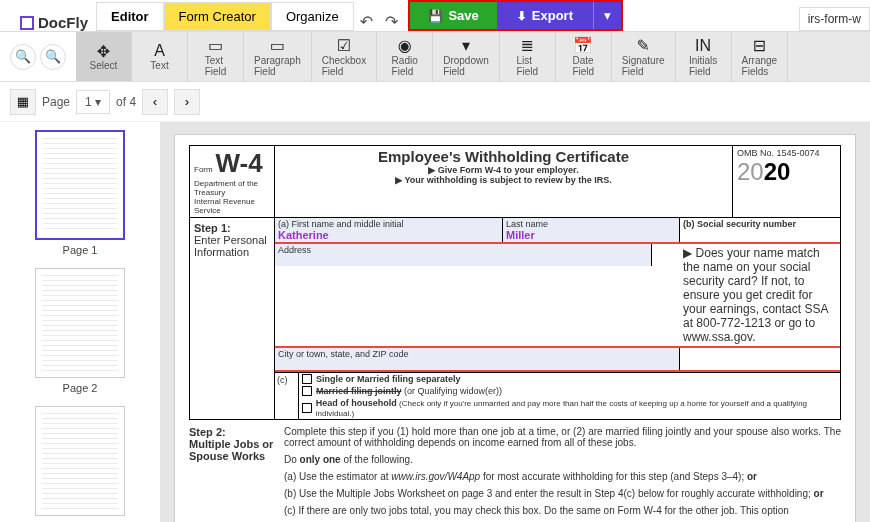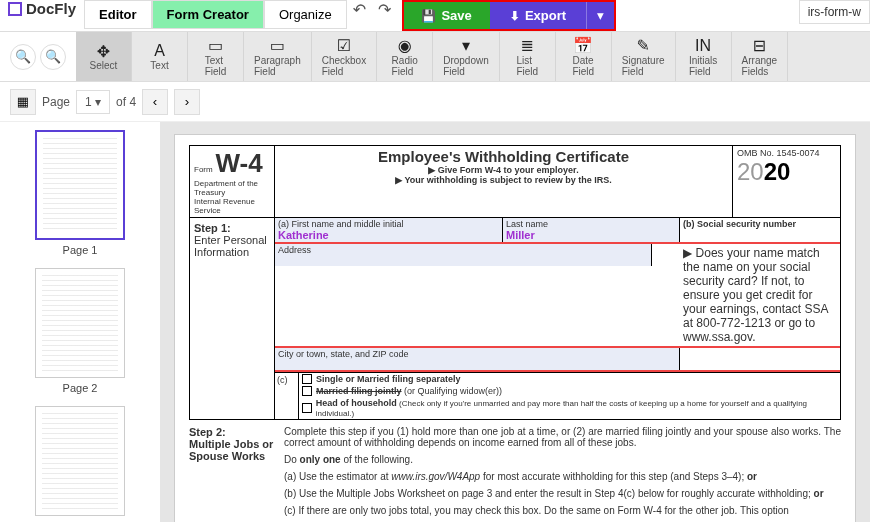--- a/index.html
+++ b/index.html
@@ -1,21 +1,21 @@
 <!DOCTYPE html>
 <html><head>
 <meta charset="utf-8">
 <style>
 * { box-sizing: border-box; margin: 0; padding: 0; }
 body { font-family: Arial, sans-serif; font-size: 12px; color: #333; background: #fff; width: 870px; height: 522px; overflow: hidden; }
-.topbar { display: flex; align-items: flex-start; height: 32px; border-bottom: 1px solid #ddd; }
+.topbar { display: flex; align-items: flex-end; height: 32px; border-bottom: 1px solid #ddd; padding-left: 12px; }
 .logo { display: flex; align-items: center; font-weight: bold; font-size: 15px; padding: 0 8px; }
 .logo-icon { width: 14px; height: 14px; border: 2px solid #6b3fd6; margin-right: 4px; }
 .tab-btn { padding: 6px 14px; border: 1px solid #ddd; background: #fff; font-size: 13px; cursor: pointer; }
-.tab-btn.selected { background: #86efac; font-weight: bold; }
+.tab-btn.selected { background: #fde047; }
 .tab-btn.big { font-weight: bold; }
 .hist-btn { background: none; border: none; font-size: 16px; padding: 0 6px; cursor: pointer; color: #555; }
 .red-box { display: flex; border: 2px solid #e00; margin-left: 4px; }
 .save-btn { background: #2aa62a; color: #fff; border: none; padding: 6px 18px; font-size: 13px; font-weight: bold; cursor: pointer; display: flex; align-items: center; }
 .export-wrap { display: flex; }
 .export-btn { background: #5a3fd6; color: #fff; border: none; padding: 6px 20px; font-size: 13px; font-weight: bold; cursor: pointer; display: flex; align-items: center; }
 .export-drop { background: #5a3fd6; color: #fff; border: none; border-left: 1px solid rgba(255,255,255,.3); padding: 6px 10px; cursor: pointer; }
 .filename { margin-left: auto; padding: 4px 8px; border: 1px solid #ddd; font-size: 12px; min-width: 50px; overflow: hidden; white-space: nowrap; }
 .bi { margin-right: 5px; font-size: 12px; }
 .toolbar { display: flex; background: #e8e8e8; height: 50px; border-bottom: 1px solid #ddd; }

